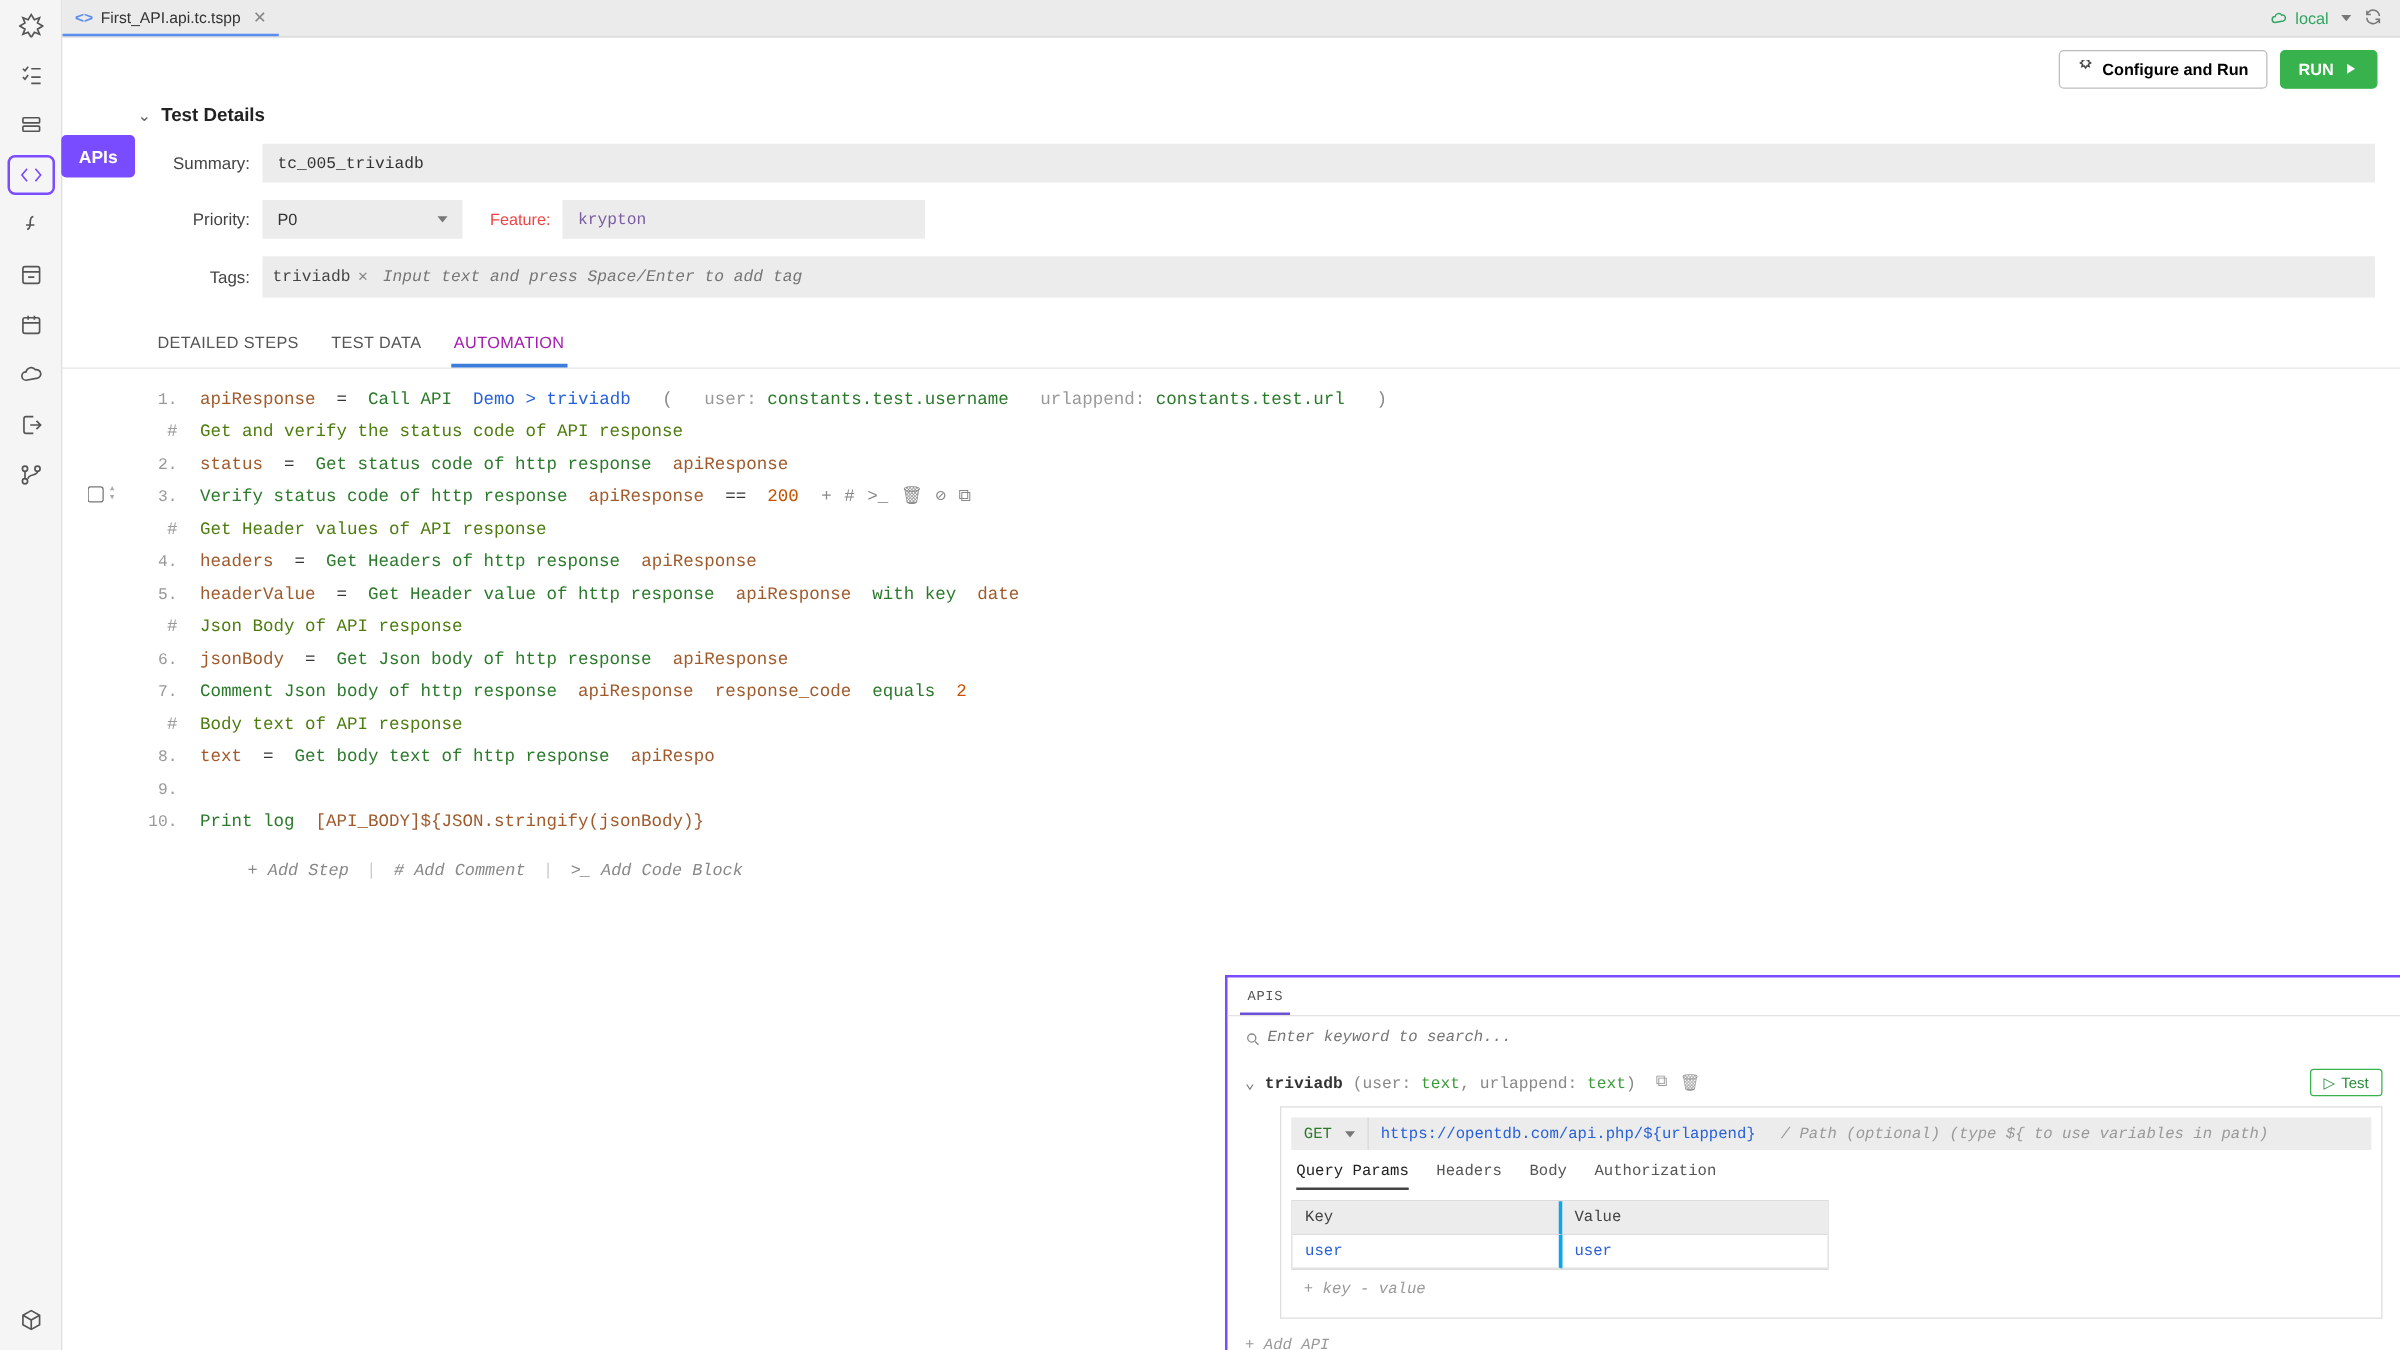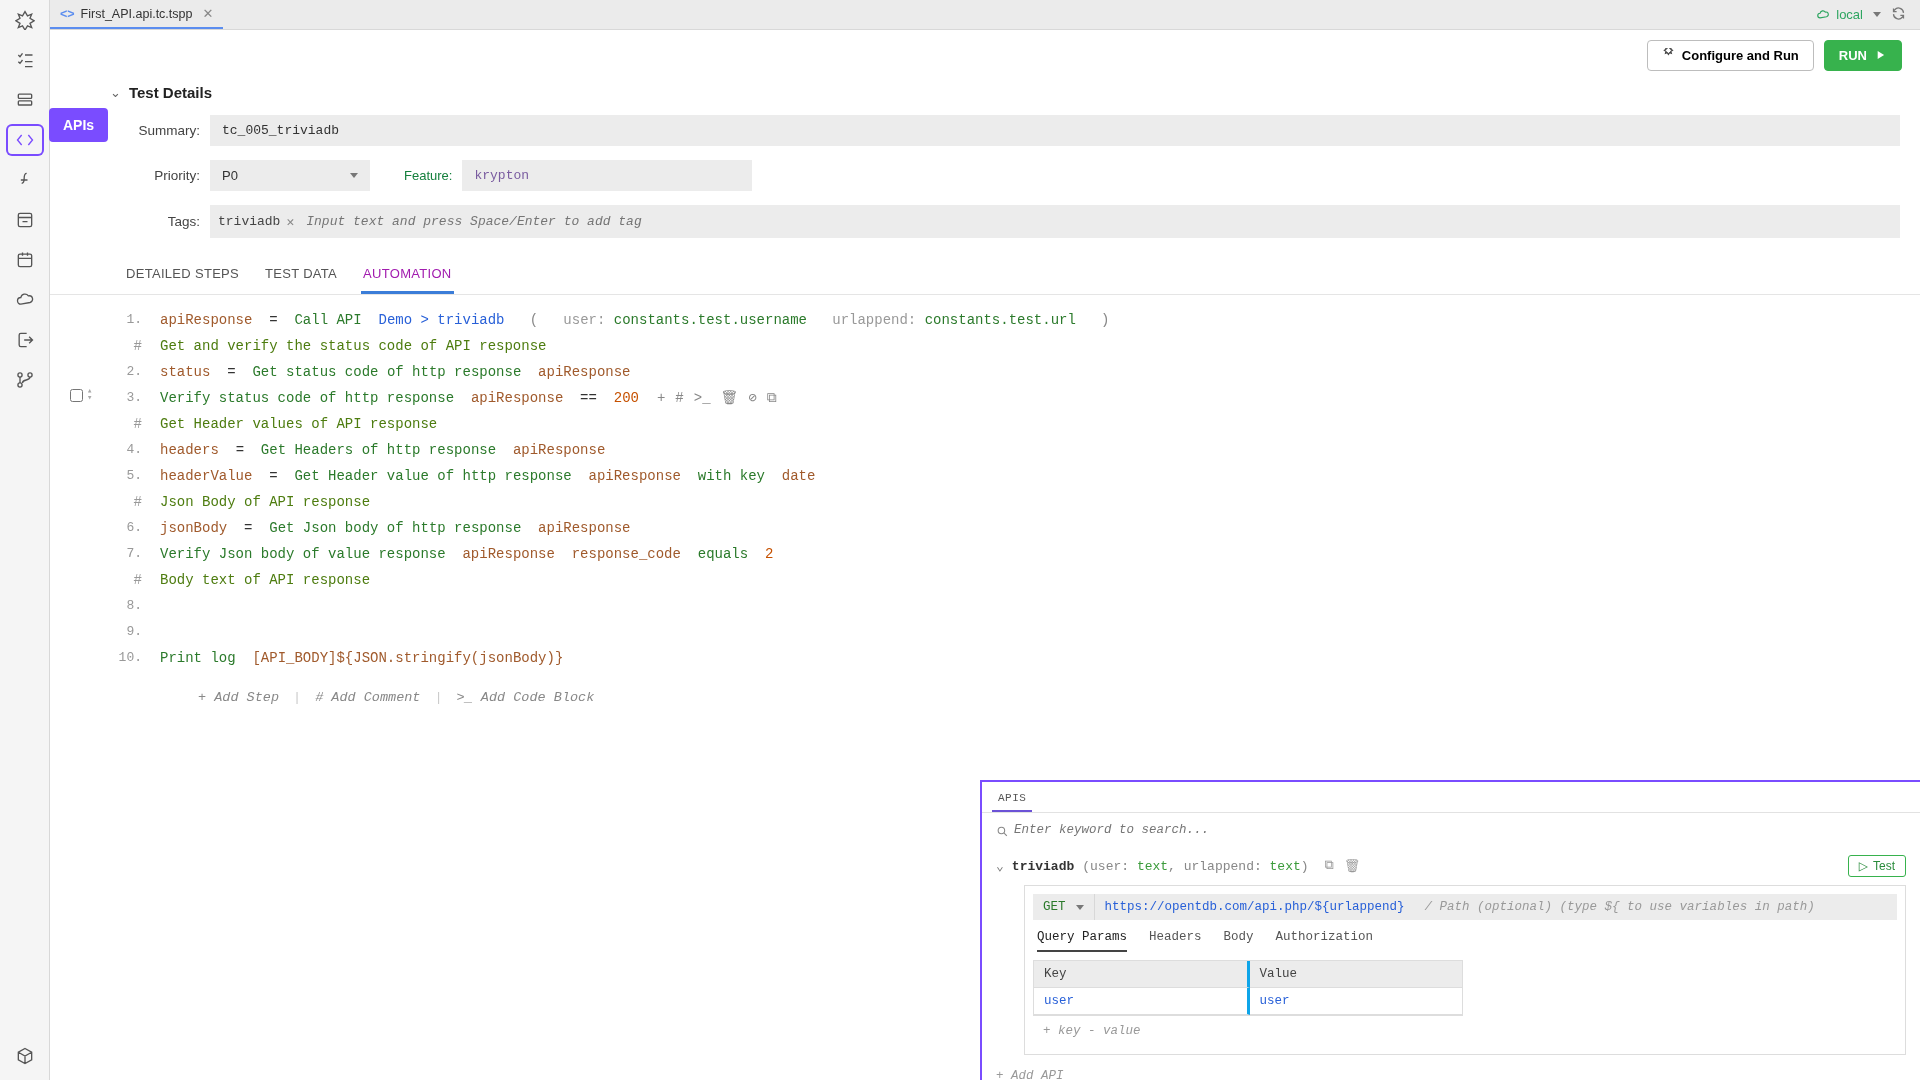--- a/index.html
+++ b/index.html
@@ -38,21 +38,21 @@
 
 .details { padding:0 20px 0 0; }
 .details-hdr { display:flex; align-items:center; gap:8px; padding:4px 0 10px 60px; cursor:pointer; }
 .details-hdr .chev { color:#666; }
 .details-hdr-title { font-weight:700; font-size:15px; color:#222; }
 .form-row { display:flex; align-items:center; padding:4px 0 10px 0; gap:10px; }
 .form-label { width:150px; text-align:right; color:#444; font-size:13.5px; }
 .form-field { flex:1; }
 .input-flat { background:#ececec; border:none; padding:8px 12px; font-size:13px; color:#333; width:100%; font-family:'Courier New',monospace; }
 .select-flat { background:#ececec; border:none; padding:8px 12px; font-size:13px; width:160px; display:flex; align-items:center; justify-content:space-between; cursor:pointer; }
-.feature-label { margin-left:24px; color:#15803d; font-size:13px; }
+.feature-label { margin-left:12px; color:#ef4444; font-size:13px; }
 .feature-val { background:#ececec; border:none; padding:8px 12px; font-size:13px; color:#7a5ca0; font-family:'Courier New',monospace; width:290px; }
 .tags-wrap { flex:1; background:#ececec; padding:5px 8px; display:flex; align-items:center; gap:8px; }
 .tag-chip { display:flex; align-items:center; gap:6px; font-family:'Courier New',monospace; color:#444; font-size:13px; }
 .tag-chip .x { color:#888; cursor:pointer; }
 .tag-input { border:none; background:transparent; font-style:italic; color:#888; font-size:13px; flex:1; padding:4px; font-family:'Courier New',monospace; }
 
 
 .ctabs { display:flex; gap:22px; padding:18px 0 0 74px; border-bottom:1px solid #e5e5e5; }
 .ctab { padding:0 2px 10px 2px; font-size:13px; color:#555; cursor:pointer; letter-spacing:.3px; }
 .ctab.active { color:#a21caf; border-bottom:3px solid #3b7dd8; font-weight:500; }
@@ -306,28 +306,29 @@
       <div class="step-line">
           <span class="cmt-hash">#</span>
           <span class="code cmt">Json Body of API response</span>
         </div>
       <div class="step-line">
           <span class="ln">6.</span>
           <span class="code"><span class="kw-v">jsonBody</span>  <span>=</span>  <span class="kw-fn">Get Json body of http response</span>  <span class="kw-v">apiResponse</span></span>
         </div>
       <div class="step-line">
           <span class="ln">7.</span>
-          <span class="code"><span class="kw-fn">Verify Json body of value response</span>  <span class="kw-v">apiResponse</span>  <span class="kw-v">response_code</span>  <span class="kw-fn">equals</span>  <span class="kw-num">2</span></span>
+          <span class="code"><span class="kw-fn">Comment Json body of http response</span>  <span class="kw-v">apiResponse</span>  <span class="kw-v">response_code</span>  <span class="kw-fn">equals</span>  <span class="kw-num">2</span></span>
         </div>
       <div class="step-line">
           <span class="cmt-hash">#</span>
           <span class="code cmt">Body text of API response</span>
         </div>
       <div class="step-line">
           <span class="ln">8.</span>
+          <span class="code"><span class="kw-v">text</span>  <span>=</span>  <span class="kw-fn">Get body text of http response</span>  <span class="kw-v">apiRespo</span></span>
         </div>
       <div class="step-line">
           <span class="ln">9.</span>
         </div>
       <div class="step-line">
           <span class="ln">10.</span>
           <span class="code"><span class="kw-fn">Print log</span>  <span class="kw-v">[API_BODY]${JSON.stringify(jsonBody)}</span></span>
         </div>
 
       <div class="add-row">

